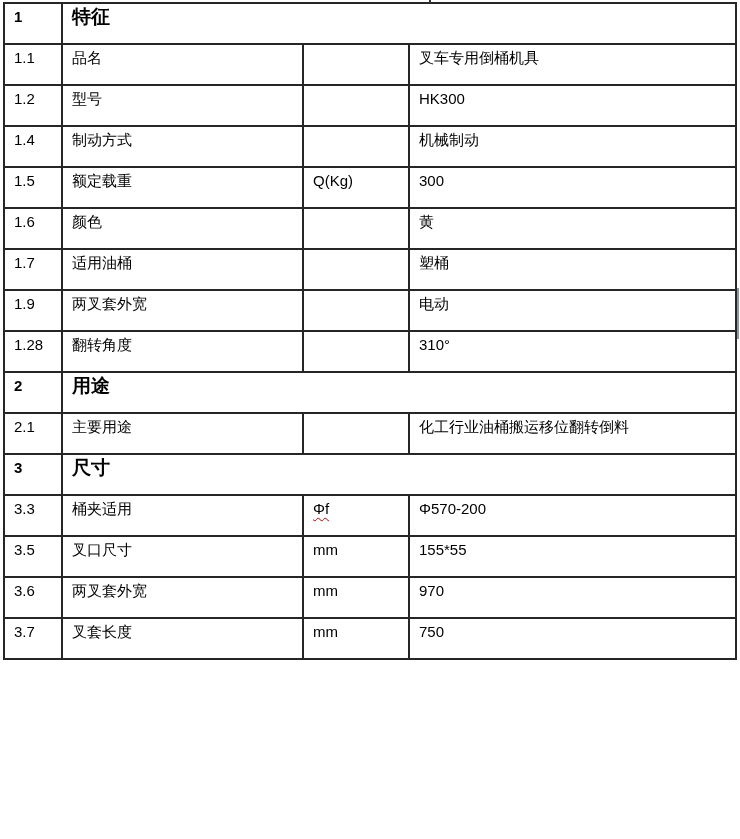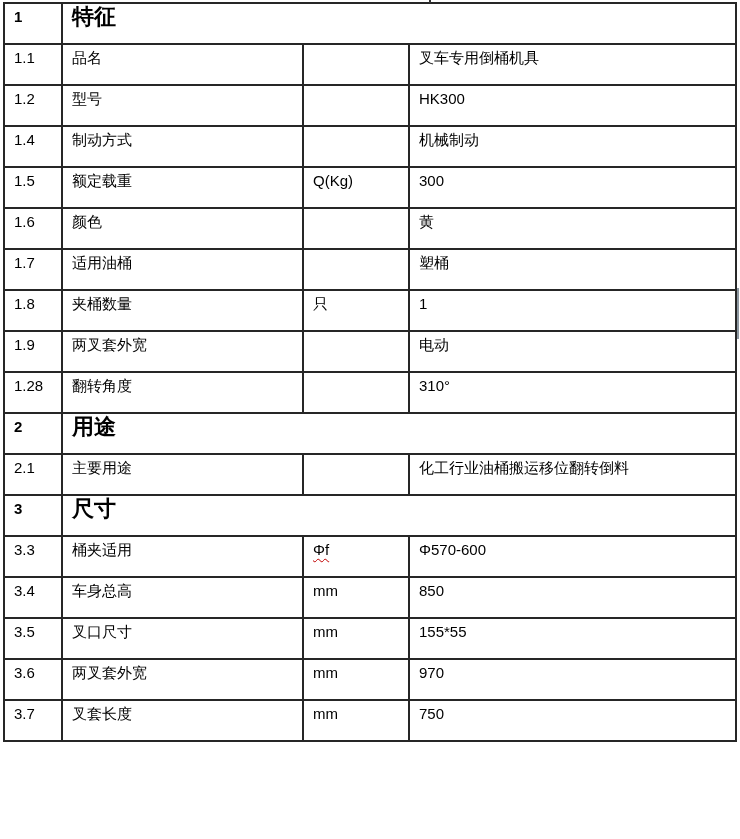--- a/index.html
+++ b/index.html
@@ -24,21 +24,21 @@
     border: 2px solid #262626;
     vertical-align: top;
     padding: 3px 6px 0 9px;
     font-size: 15px;
     line-height: 19px;
     height: 36px;
     overflow: hidden;
     white-space: nowrap;
   }
   td.no-cell { padding-left: 7px; }
-  tr.section td { font-weight: bold; font-size: 22px; }
+  tr.section td { font-weight: bold; font-size: 19px; }
   tr.section td.no-cell { font-size: 15px; font-weight: bold; }
   .squiggle {
     text-decoration-line: underline;
     text-decoration-style: wavy;
     text-decoration-color: #c00000;
     text-decoration-thickness: 1px;
     text-underline-offset: 3px;
   }
 
   
@@ -98,26 +98,20 @@
           <td class="unit-cell"><span></span></td>
           <td class="value-cell">黄</td>
         </tr>
         <tr class="item">
           <td class="no-cell">1.7</td>
           <td class="label-cell">适用油桶</td>
           <td class="unit-cell"><span></span></td>
           <td class="value-cell">塑桶</td>
         </tr>
         <tr class="item">
-          <td class="no-cell">1.8</td>
-          <td class="label-cell">夹桶数量</td>
-          <td class="unit-cell"><span>只</span></td>
-          <td class="value-cell">1</td>
-        </tr>
-        <tr class="item">
           <td class="no-cell">1.9</td>
           <td class="label-cell">两叉套外宽</td>
           <td class="unit-cell"><span></span></td>
           <td class="value-cell">电动</td>
         </tr>
         <tr class="item">
           <td class="no-cell">1.28</td>
           <td class="label-cell">翻转角度</td>
           <td class="unit-cell"><span></span></td>
           <td class="value-cell">310°</td>
@@ -133,27 +127,21 @@
           <td class="value-cell">化工行业油桶搬运移位翻转倒料</td>
         </tr>
         <tr class="section">
           <td class="no-cell">3</td>
           <td class="section-cell" colspan="3">尺寸</td>
         </tr>
         <tr class="item">
           <td class="no-cell">3.3</td>
           <td class="label-cell">桶夹适用</td>
           <td class="unit-cell"><span class="squiggle">Φf</span></td>
-          <td class="value-cell">Φ570-600</td>
-        </tr>
-        <tr class="item">
-          <td class="no-cell">3.4</td>
-          <td class="label-cell">车身总高</td>
-          <td class="unit-cell"><span>mm</span></td>
-          <td class="value-cell">850</td>
+          <td class="value-cell">Φ570-200</td>
         </tr>
         <tr class="item">
           <td class="no-cell">3.5</td>
           <td class="label-cell">叉口尺寸</td>
           <td class="unit-cell"><span>mm</span></td>
           <td class="value-cell">155*55</td>
         </tr>
         <tr class="item">
           <td class="no-cell">3.6</td>
           <td class="label-cell">两叉套外宽</td>

